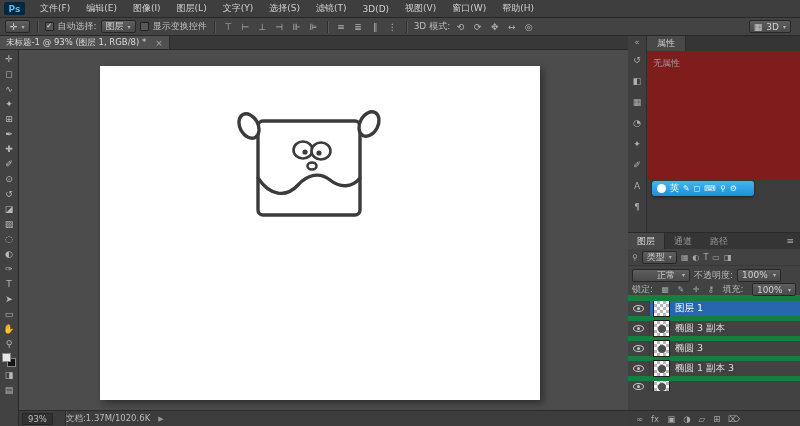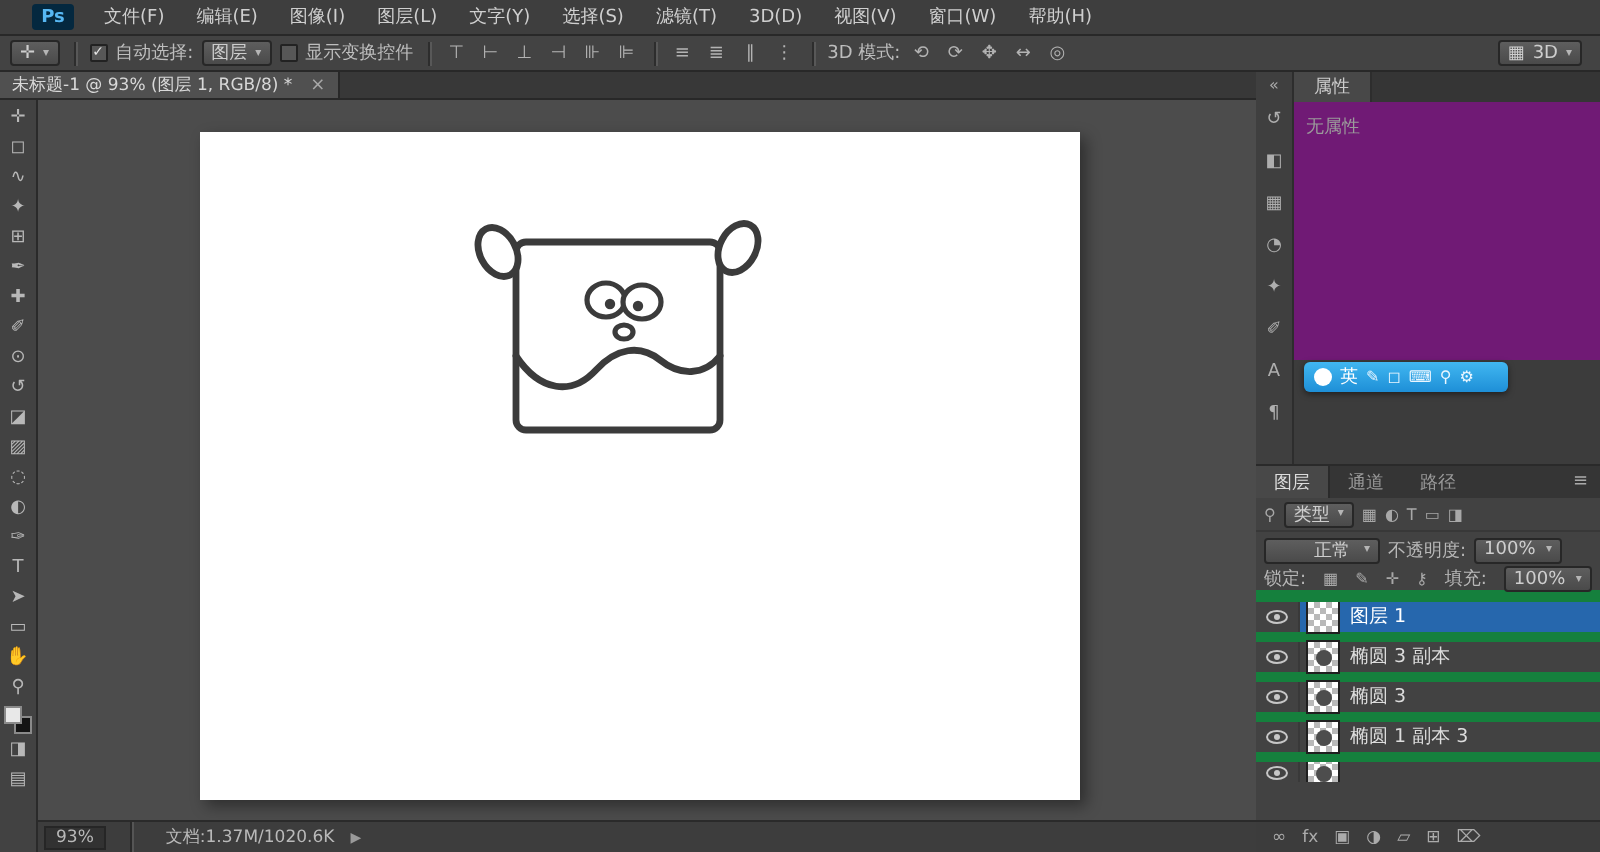--- a/index.html
+++ b/index.html
@@ -2,21 +2,21 @@
 <html><head>
 <meta charset="utf-8">
 <style>
   * { box-sizing: border-box; margin: 0; padding: 0; }
   html,body { width:800px; height:426px; overflow:hidden; }
   body { font-family:"DejaVu Sans","Liberation Sans",sans-serif; font-size:9px; color:#c8c8c8; background:#333; }
   .screen { position:relative; width:800px; height:426px; background:#3c3c3c; }
 
   
   .menubar { position:absolute; left:0; top:0; width:800px; height:18px; background:#3e3e3e; border-bottom:1px solid #282828; display:flex; align-items:center; }
-  .ps-logo { width:21px; height:13px; margin:0 7px 0 16px; background:#04283f; color:#57b7f2; font-size:9px; font-weight:bold; display:flex; align-items:center; justify-content:center; border-radius:2px; }
+  .ps-logo { width:21px; height:13px; margin:0 7px 0 4px; background:#04283f; color:#57b7f2; font-size:9px; font-weight:bold; display:flex; align-items:center; justify-content:center; border-radius:2px; }
   .mi { padding:0 8px; height:100%; display:flex; align-items:center; color:#cfcfcf; white-space:nowrap; }
 
   
   .optionsbar { position:absolute; left:0; top:18px; width:800px; height:18px; background:#434343; border-bottom:1px solid #282828; display:flex; align-items:center; gap:4px; padding:0 5px; white-space:nowrap; }
   .sep { width:1px; height:12px; background:#2d2d2d; box-shadow:1px 0 0 #585858; margin:0 3px; flex:none; }
   .checkbox { width:9px; height:9px; border:1px solid #222; background:#575757; display:inline-flex; align-items:center; justify-content:center; font-size:7px; line-height:1; color:#e6e6e6; border-radius:1px; flex:none; }
   .dd { height:13px; background:linear-gradient(#5e5e5e,#4a4a4a); border:1px solid #272727; border-radius:2px; display:inline-flex; align-items:center; padding:0 4px; gap:4px; color:#cecece; flex:none; }
   .caret { font-size:6px; color:#b5b5b5; line-height:1; }
   .ob-icon { width:13px; text-align:center; color:#b3b3b3; font-size:9px; flex:none; }
   .ob-label { color:#bdbdbd; }
@@ -36,30 +36,30 @@
 
   
   .canvas-area { position:absolute; left:19px; top:50px; width:609px; height:360px; background:#4c4c4c; }
   .artboard { position:absolute; left:81px; top:16px; width:440px; height:334px; background:#ffffff; box-shadow:3px 3px 7px rgba(0,0,0,.4); }
   .face { position:absolute; left:0; top:0; width:100%; height:100%; }
 
   
   .statusbar { position:absolute; left:19px; top:410px; width:609px; height:16px; background:#3d3d3d; border-top:1px solid #2a2a2a; display:flex; align-items:center; font-size:8.5px; color:#b9b9b9; }
   .zoom-field { background:#323232; border:1px solid #262626; padding:0 5px; margin-left:3px; height:12px; display:flex; align-items:center; }
   .sb-sep { width:1px; height:16px; background:#2a2a2a; box-shadow:1px 0 0 #555; margin-left:12px; }
-  .status-info { margin-left:17px; }
+  .status-info { margin-left:0; }
   .status-arrow { margin-left:8px; font-size:7px; color:#9a9a9a; }
 
   
   .right-col { position:absolute; left:628px; top:36px; width:172px; height:390px; background:#3c3c3c; }
   .icon-strip { position:absolute; left:0; top:0; width:19px; height:196px; background:#3f3f3f; border-right:1px solid #2d2d2d; display:flex; flex-direction:column; align-items:center; padding-top:2px; gap:8px; }
   .strip-collapse { font-size:8px; color:#aaa; }
   .strip-icon { color:#aeaeae; font-size:9px; height:13px; }
 
-  .props { position:absolute; left:19px; top:0; right:0; height:144px; background:#701a75; }
+  .props { position:absolute; left:19px; top:0; right:0; height:144px; background:#7f1d1d; }
   .props-header { height:15px; background:#353535; display:flex; }
   .props-tab { background:#484848; padding:0 10px; display:flex; align-items:center; font-size:9px; color:#cccccc; border-right:1px solid #2d2d2d; }
   .no-props { padding:6px; color:#9b9b9b; }
 
   .ime-bar { position:absolute; left:24px; top:145px; width:102px; height:15px; background:linear-gradient(#41b7f1,#1e8fd7); border-radius:3px; display:flex; align-items:center; gap:4px; padding:0 5px; color:#fff; font-size:9px; box-shadow:0 1px 3px rgba(0,0,0,.5); z-index:5; }
   .ime-logo { width:9px; height:9px; background:#fff; border-radius:50%; flex:none; }
   .ime-ic { font-size:8px; color:#eaf6ff; }
 
   
   .layers { position:absolute; left:0; top:196px; right:0; bottom:0; background:#424242; border-top:1px solid #2a2a2a; }

